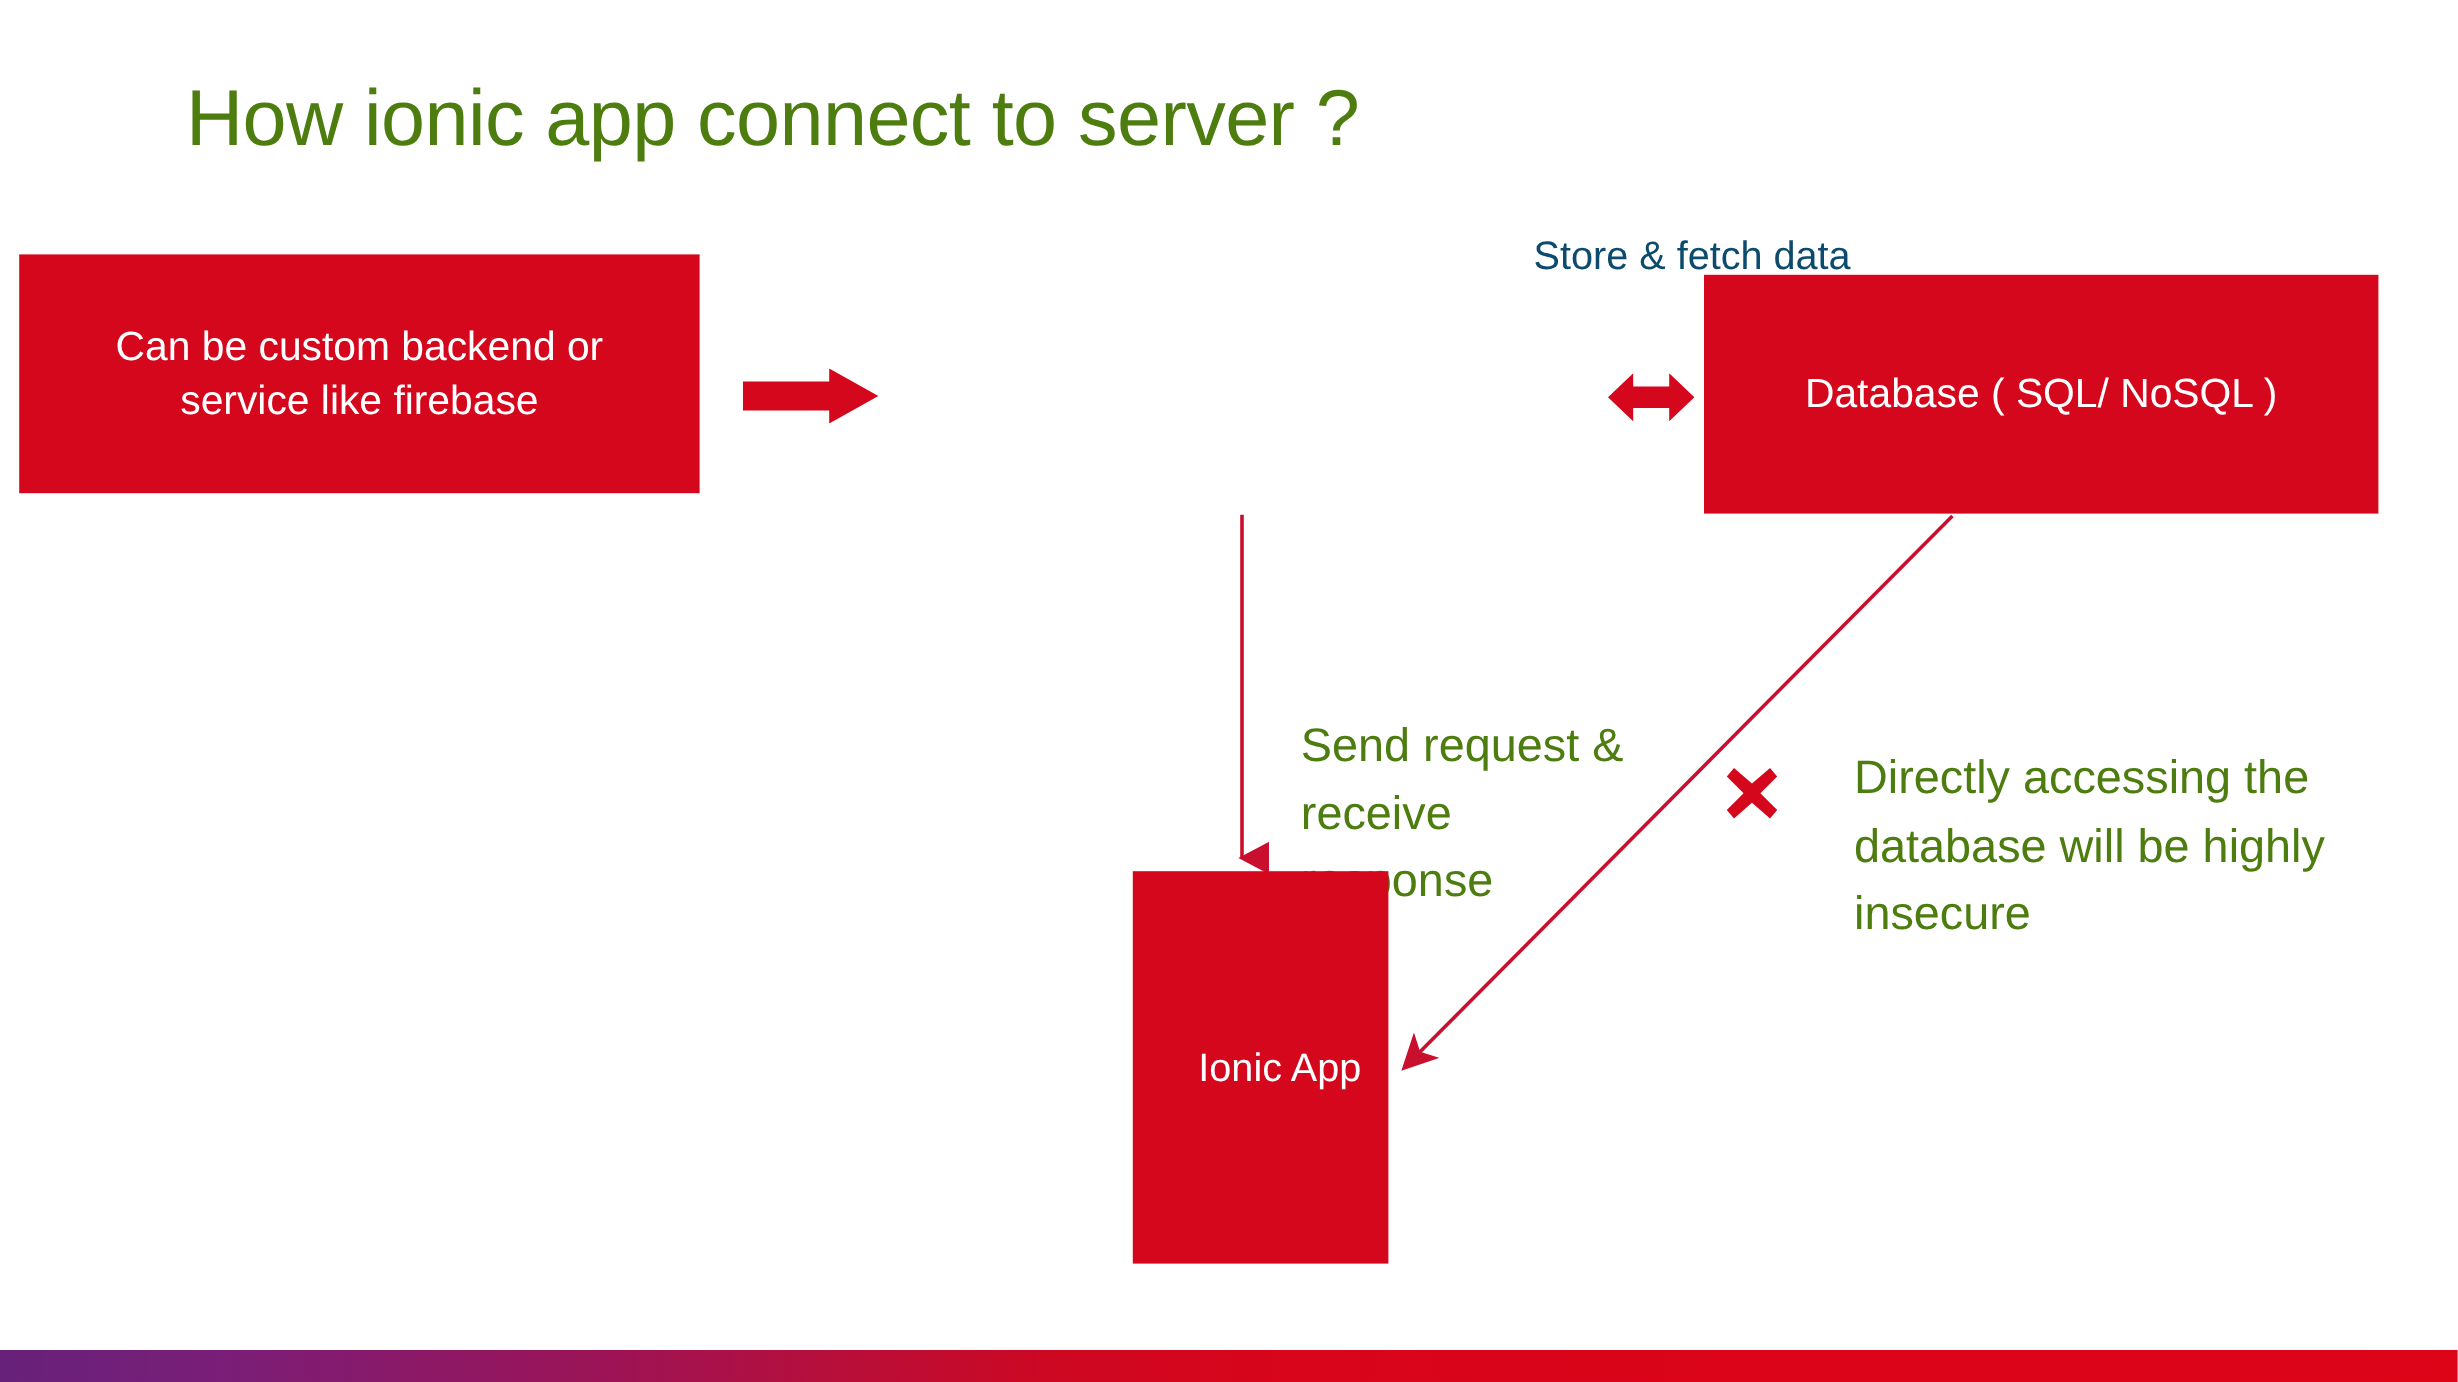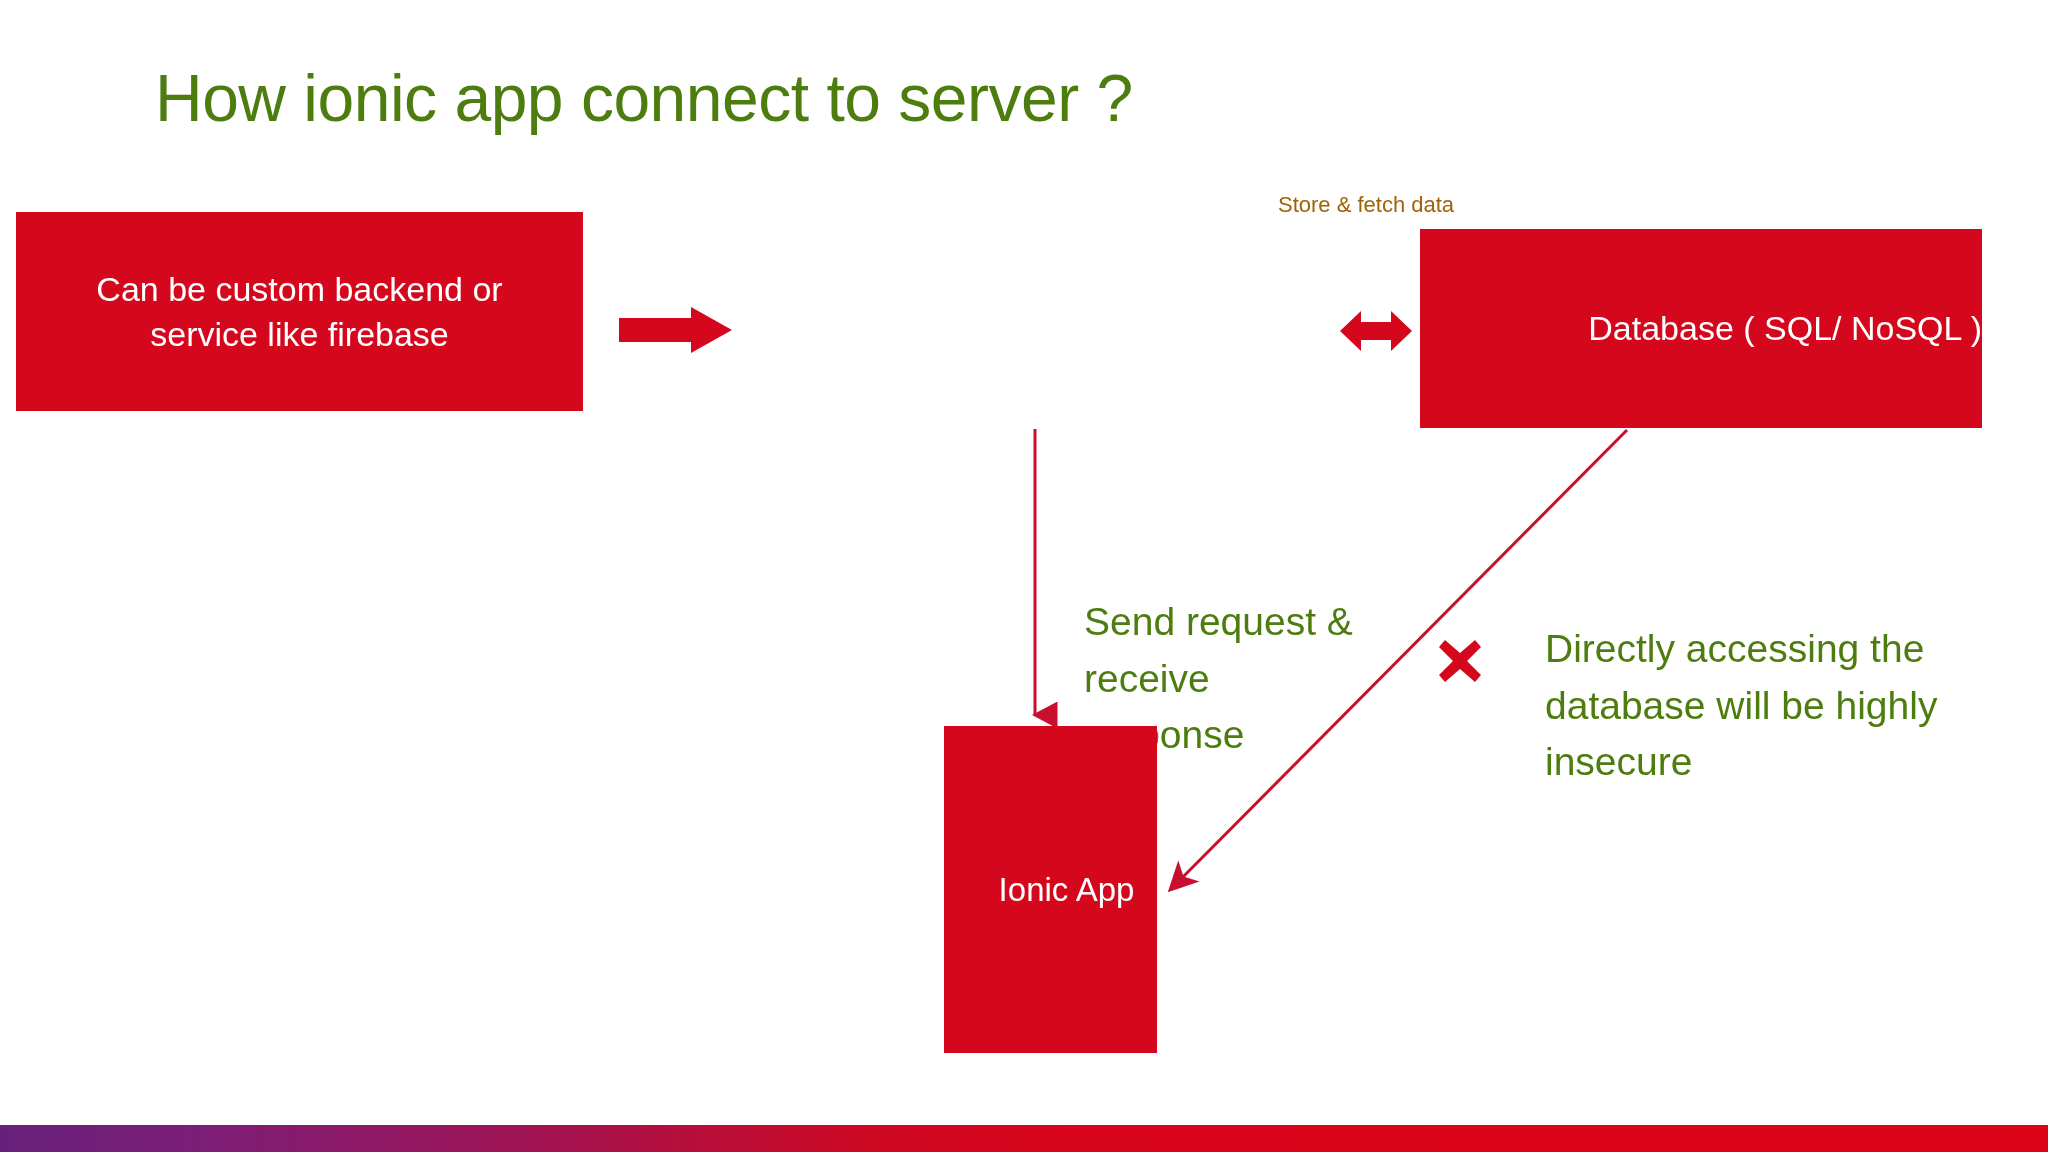--- a/index.html
+++ b/index.html
@@ -62,21 +62,20 @@
     top: 229px;
     width: 567px;
     height: 199px;
   }
 
   #box-database {
     left: 1420px;
     top: 229px;
     width: 562px;
     height: 199px;
-    justify-content: flex-end;
   }
 
   #box-ionic-app {
     left: 944px;
     top: 726px;
     width: 213px;
     height: 327px;
     font-size: 33px;
     padding-left: 32px;
   }
@@ -112,22 +111,22 @@
   .note {
     position: absolute;
     color: #4d7c0f;
     font-size: 39px;
     line-height: 1.45;
   }
 
   #label-store-fetch {
     left: 1278px;
     top: 189px;
-    font-size: 22px;
-    color: #a16207;
+    font-size: 33px;
+    color: #0c4a6e;
     white-space: nowrap;
   }
 
   #label-send-request {
     left: 1084px;
     top: 594px;
     width: 290px;
   }
 
   #label-insecure {

